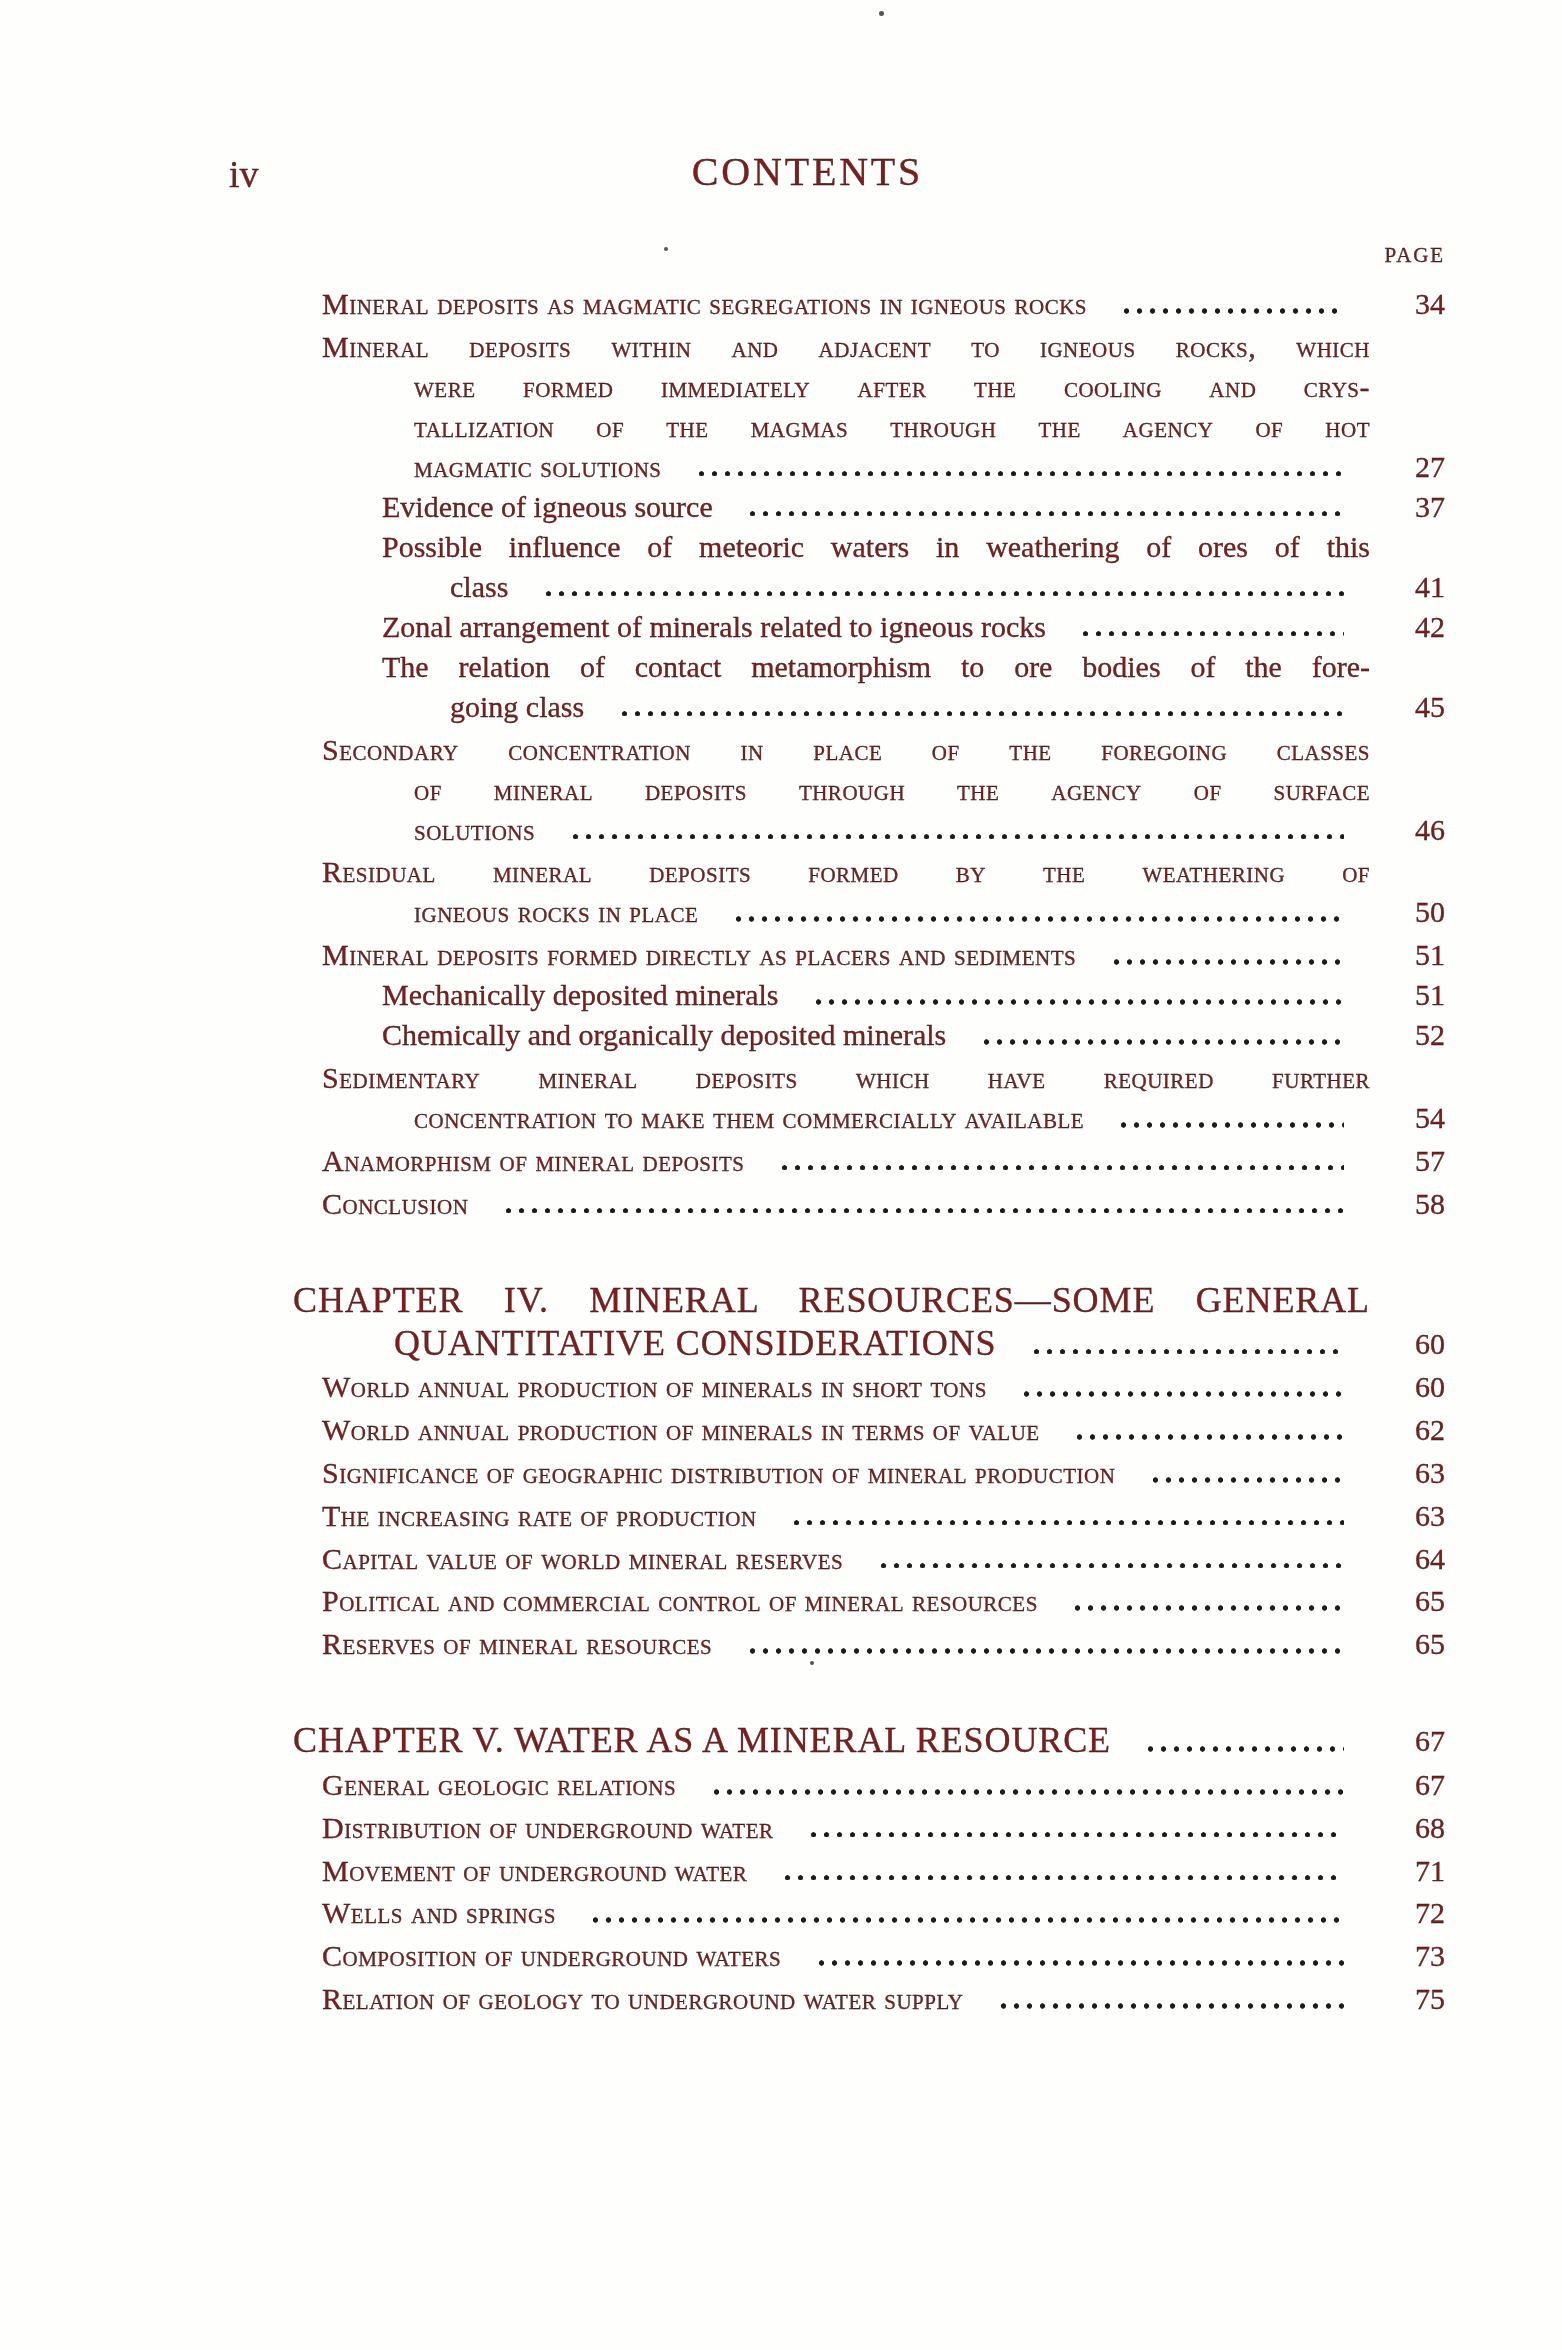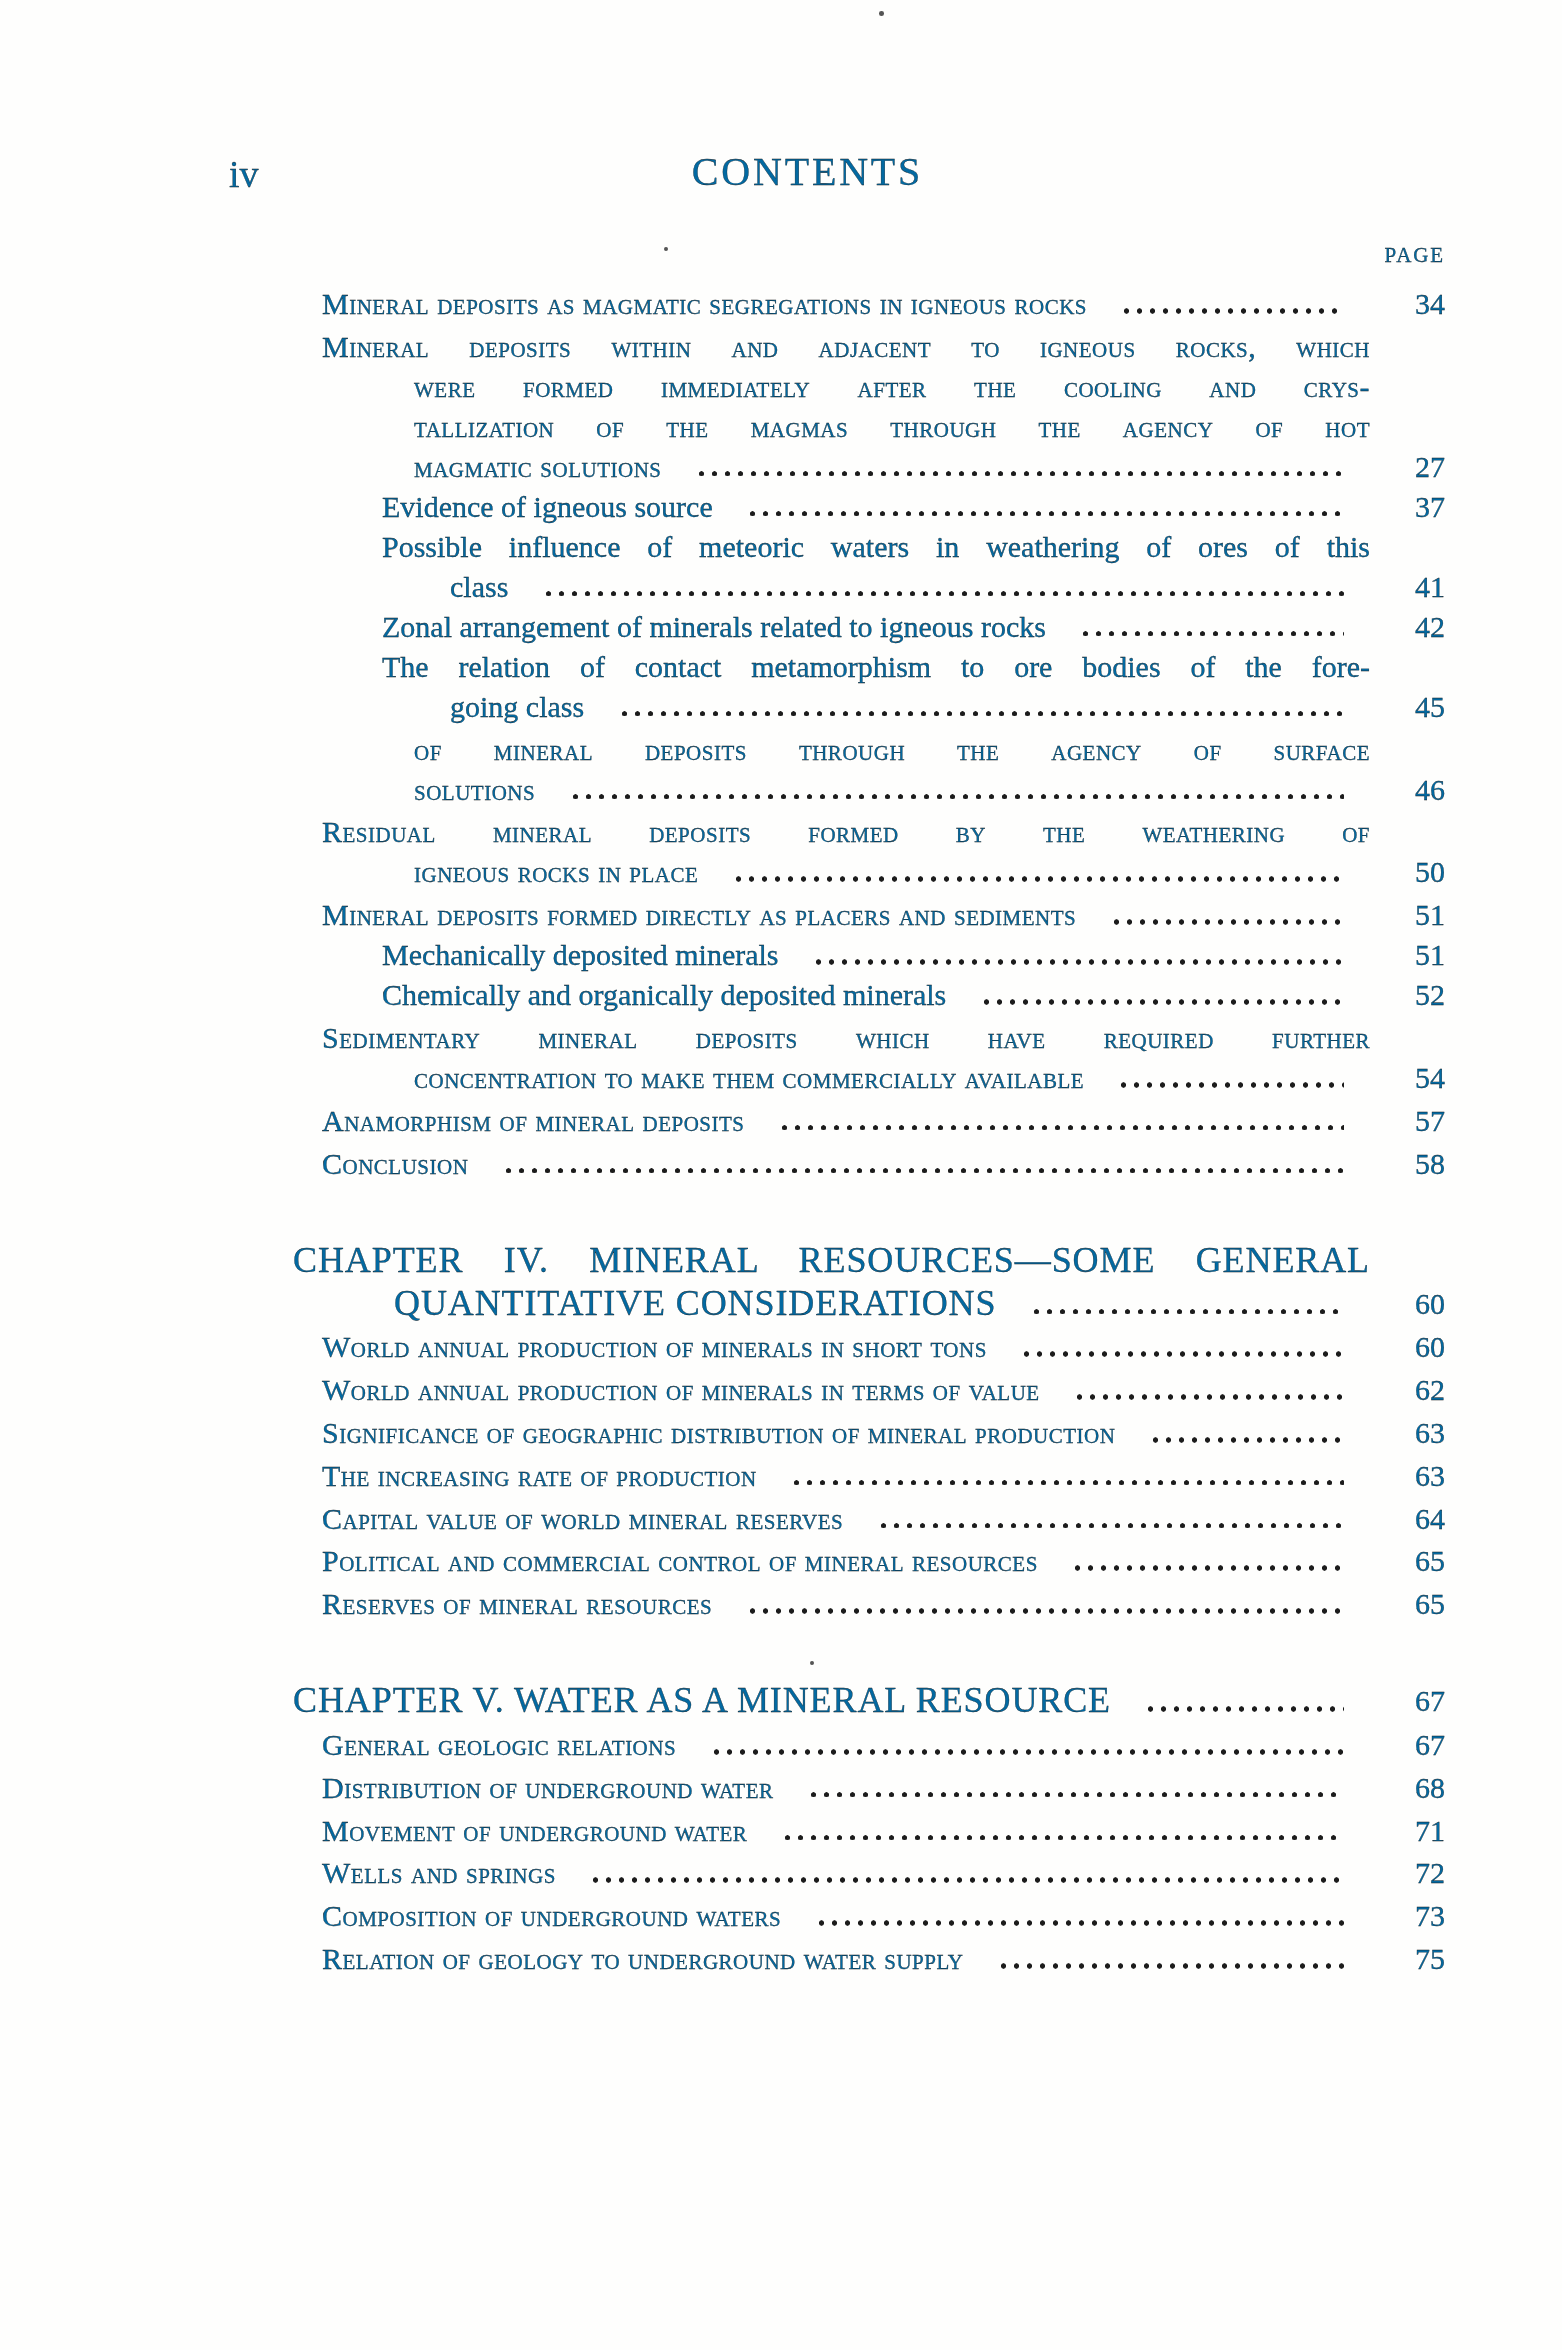--- a/index.html
+++ b/index.html
@@ -1,21 +1,21 @@
 <!DOCTYPE html>
 <html style="font-size:15px"><head>
 <meta charset="utf-8">
 <style>
   html,body { margin:0; padding:0; background:#ffffff; }
   .sheet {
     position:relative;
     width:1562px; height:2350px;
     background:#fefefdfa; background-color:#fefefd;
     font-family:"Liberation Serif","DejaVu Serif",serif;
-    color:#0369a1;
+    color:#7f1d1d;
     -webkit-text-stroke:0.3px #1a1a1a;
     overflow:hidden;
   }
   .pagehead { position:absolute; top:141px; left:0; right:0; height:62px; }
   .folio { position:absolute; left:229px; bottom:7.5px; font-size:38px; }
   .title { margin:0; text-align:center; padding-left:53px; font-size:40px; font-weight:normal; letter-spacing:2.8px; line-height:62px; }
   .toc { position:absolute; left:257px; top:241px; width:1188px; }
   .colhead { text-align:right; font-size:21px; letter-spacing:1.9px; line-height:28px; margin-bottom:15px; }
   .entry { margin-top:0; }
   .e-main { margin-top:2.8px; }
@@ -106,20 +106,21 @@
         </div>
         <div class="entry e-sub">
           <div class="line l0 j">The relation of contact metamorphism to ore bodies of the fore-</div>
           <div class="line lc row">
             <span class="txt">going class</span>
             <span class="leader"></span>
             <span class="pg">45</span>
           </div>
         </div>
         <div class="entry e-main">
+          <div class="line l0 j">Secondary concentration in place of the foregoing classes</div>
           <div class="line lc j">of mineral deposits through the agency of surface</div>
           <div class="line lc row">
             <span class="txt">solutions</span>
             <span class="leader"></span>
             <span class="pg">46</span>
           </div>
         </div>
         <div class="entry e-main">
           <div class="line l0 j">Residual mineral deposits formed by the weathering of</div>
           <div class="line lc row">

